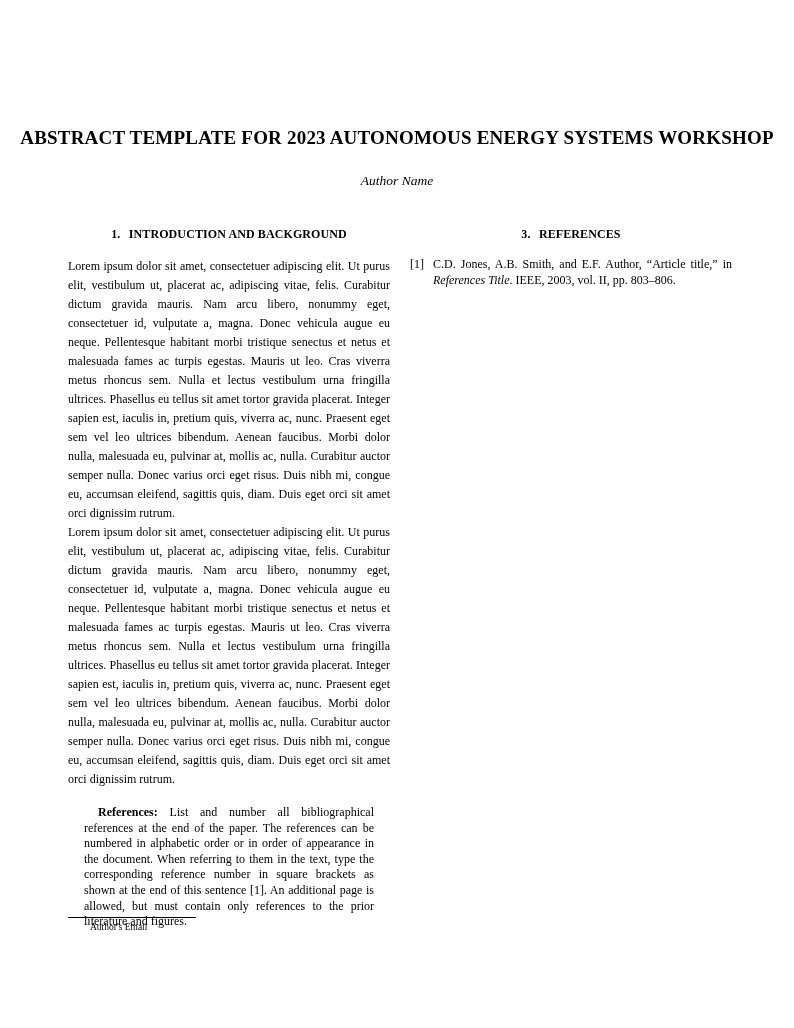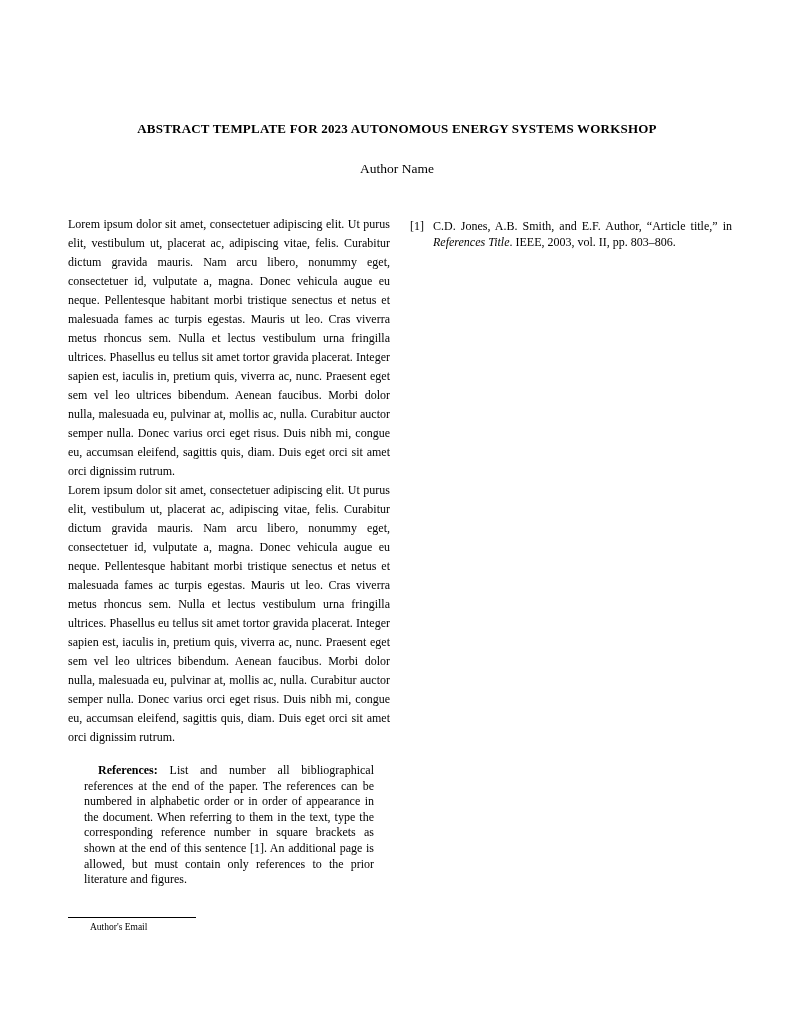--- a/index.html
+++ b/index.html
@@ -16,28 +16,29 @@
     font-family: "Liberation Serif", serif;
     overflow: hidden;
     box-sizing: border-box;
   }
   
   .header {
     padding-top: 121px;
     text-align: center;
   }
   .paper-title {
-    margin: 0;
-    font-size: 13px;
+    margin: 6px;
+    font-size: 19px;
     font-weight: bold;
     letter-spacing: 0.2px;
   }
   .author-name {
     margin-top: 24px;
     font-size: 13.5px;
+    font-style: italic;
   }
   .author-affiliation {
     margin-top: 24px;
     font-size: 13.5px;
   }
   
   .columns {
     display: flex;
     margin: 38px 62px 0 68px;
     gap: 20px;
@@ -116,30 +117,36 @@
 <div class="page">
 
   <div class="header">
     <h1 class="paper-title">ABSTRACT TEMPLATE FOR 2023 AUTONOMOUS ENERGY SYSTEMS WORKSHOP</h1>
     <div class="author-name">Author Name</div>
   </div>
 
   <div class="columns">
 
     <div class="col">
+      <h2 class="sec-heading">
+        <span class="sec-num">1.</span><span>INTRODUCTION AND BACKGROUND</span>
+      </h2>
       <p class="body-par">Lorem ipsum dolor sit amet, consectetuer adipiscing elit. Ut purus elit, vestibulum ut, placerat ac, adipiscing vitae, felis. Curabitur dictum gravida mauris. Nam arcu libero, nonummy eget, consectetuer id, vulputate a, magna. Donec vehicula augue eu neque. Pellentesque habitant morbi tristique senectus et netus et malesuada fames ac turpis egestas. Mauris ut leo. Cras viverra metus rhoncus sem. Nulla et lectus vestibulum urna fringilla ultrices. Phasellus eu tellus sit amet tortor gravida placerat. Integer sapien est, iaculis in, pretium quis, viverra ac, nunc. Praesent eget sem vel leo ultrices bibendum. Aenean faucibus. Morbi dolor nulla, malesuada eu, pulvinar at, mollis ac, nulla. Curabitur auctor semper nulla. Donec varius orci eget risus. Duis nibh mi, congue eu, accumsan eleifend, sagittis quis, diam. Duis eget orci sit amet orci dignissim rutrum.</p>
 
       <p class="body-par">Lorem ipsum dolor sit amet, consectetuer adipiscing elit. Ut purus elit, vestibulum ut, placerat ac, adipiscing vitae, felis. Curabitur dictum gravida mauris. Nam arcu libero, nonummy eget, consectetuer id, vulputate a, magna. Donec vehicula augue eu neque. Pellentesque habitant morbi tristique senectus et netus et malesuada fames ac turpis egestas. Mauris ut leo. Cras viverra metus rhoncus sem. Nulla et lectus vestibulum urna fringilla ultrices. Phasellus eu tellus sit amet tortor gravida placerat. Integer sapien est, iaculis in, pretium quis, viverra ac, nunc. Praesent eget sem vel leo ultrices bibendum. Aenean faucibus. Morbi dolor nulla, malesuada eu, pulvinar at, mollis ac, nulla. Curabitur auctor semper nulla. Donec varius orci eget risus. Duis nibh mi, congue eu, accumsan eleifend, sagittis quis, diam. Duis eget orci sit amet orci dignissim rutrum.</p>
       <p class="note-par">
         <span class="note-label">References:</span>
         <span>List and number all bibliographical references at the end of the paper. The references can be numbered in alphabetic order or in order of appearance in the document. When referring to them in the text, type the corresponding reference number in square brackets as shown at the end of this sentence [1]. An additional page is allowed, but must contain only references to the prior literature and figures.</span>
       </p>
     </div>
 
     <div class="col">
+      <h2 class="sec-heading">
+        <span class="sec-num">3.</span><span>REFERENCES</span>
+      </h2>
       <div class="ref-entry">
         <span class="ref-label">[1]</span>
         <span class="ref-text"><span>C.D. Jones, A.B. Smith, and E.F. Author, “Article title,” in </span><em>References Title</em><span>. IEEE, 2003, vol. II, pp. 803–806.</span></span>
       </div>
     </div>
 
   </div>
 
   <div class="footnote">
     <div class="footnote-rule"></div>

